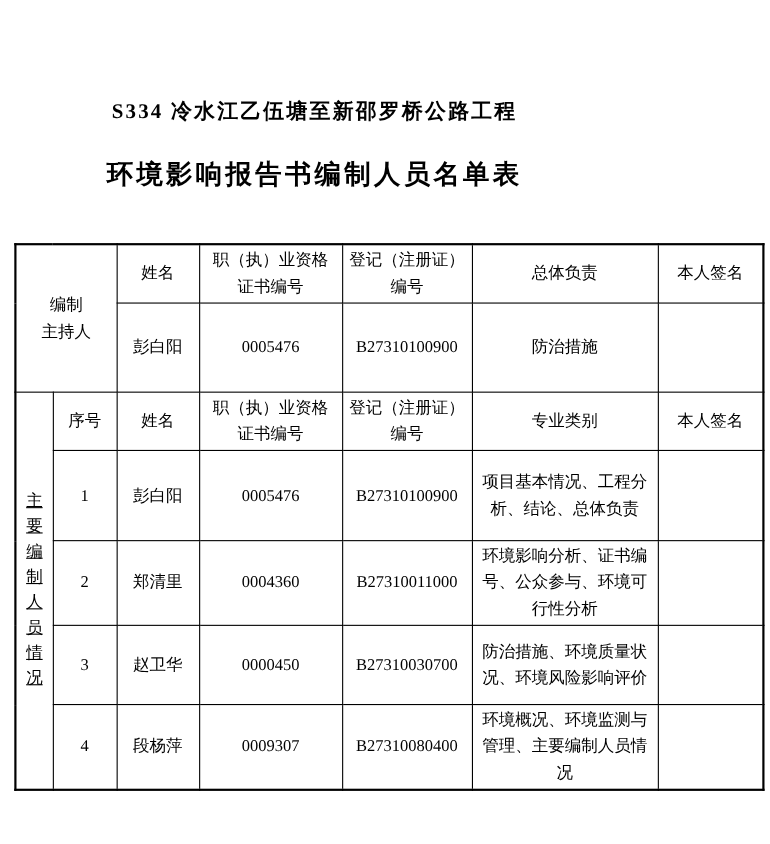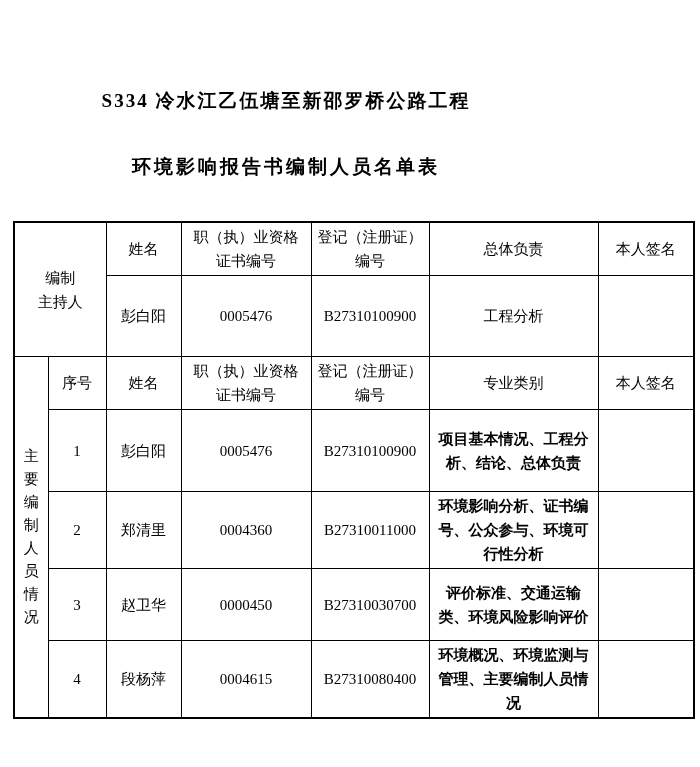--- a/index.html
+++ b/index.html
@@ -4,21 +4,21 @@
 <style>
   html, body { margin: 0; padding: 0; }
   body {
     width: 700px; height: 767px;
     background: #ffffff; color: #000000;
     position: relative;
     font-family: "Liberation Serif", "DejaVu Serif", serif;
   }
   .title-block { position: absolute; top: 0; left: 0; width: 572px; text-align: center; font-family: Liberation Serif, serif; }
   .title-line1 { margin-top: 88px; font-size: 19px; font-weight: bold; letter-spacing: 2px; }
-  .title-line2 { margin-top: 40px; font-size: 19px; font-weight: bold; letter-spacing: 3px; }
+  .title-line2 { margin-top: 28px; font-size: 24px; font-weight: bold; letter-spacing: 3px; }
 
   table.personnel {
     position: absolute; left: 13px; top: 221px;
     width: 680px; table-layout: fixed;
     border-collapse: collapse;
     border: 2px solid #000;
   }
   table.personnel td {
     border: 1px solid #000;
     text-align: center; vertical-align: middle;
@@ -27,27 +27,28 @@
     overflow: hidden;
   }
   tr.row-h1 { height: 53px; }
   tr.row-chief { height: 81px; }
   tr.row-h2 { height: 53px; }
   tr.row-s1 { height: 82px; }
   tr.row-s2 { height: 75px; }
   tr.row-s3 { height: 72px; }
   tr.row-s4 { height: 71px; }
   .pre { white-space: pre-line; }
-  .content-cell { line-height: 26px; font-weight: bold; }
+  .content-cell { line-height: 26px; }
   .vcell { padding: 0; }
   .vtext {
     width: 16px; margin: 0 auto;
     word-break: break-all;
     line-height: 23px; font-size: 15px;
     text-align: center;
+    text-decoration: underline;
   }
 </style>
 </head>
 <body>
 
 <div class="title-block">
   <div class="title-line1">S334 冷水江乙伍塘至新邵罗桥公路工程</div>
   <div class="title-line2">环境影响报告书编制人员名单表</div>
 </div>
 
@@ -70,21 +71,21 @@
 证书编号</td>
       <td class="pre">登记（注册证）
 编号</td>
       <td>总体负责</td>
       <td>本人签名</td>
     </tr>
     <tr class="row-chief">
       <td>彭白阳</td>
       <td>0005476</td>
       <td>B27310100900</td>
-      <td>工程分析</td>
+      <td>防治措施</td>
       <td></td>
     </tr>
     <tr class="row-h2">
       <td rowspan="5" class="vcell">
         <div class="vtext">主要编制人员情况</div>
       </td>
       <td>序号</td>
       <td>姓名</td>
       <td class="pre">职（执）业资格
 证书编号</td>
@@ -107,25 +108,25 @@
       <td>0004360</td>
       <td>B27310011000</td>
       <td class="content-cell">环境影响分析、证书编号、公众参与、环境可行性分析</td>
       <td></td>
     </tr>
     <tr class="row-s3">
       <td>3</td>
       <td>赵卫华</td>
       <td>0000450</td>
       <td>B27310030700</td>
-      <td class="content-cell">评价标准、交通运输类、环境风险影响评价</td>
+      <td class="content-cell">防治措施、环境质量状况、环境风险影响评价</td>
       <td></td>
     </tr>
     <tr class="row-s4">
       <td>4</td>
       <td>段杨萍</td>
-      <td>0004615</td>
+      <td>0009307</td>
       <td>B27310080400</td>
       <td class="content-cell">环境概况、环境监测与管理、主要编制人员情况</td>
       <td></td>
     </tr>
   </tbody>
 </table>
 
 </body></html>

